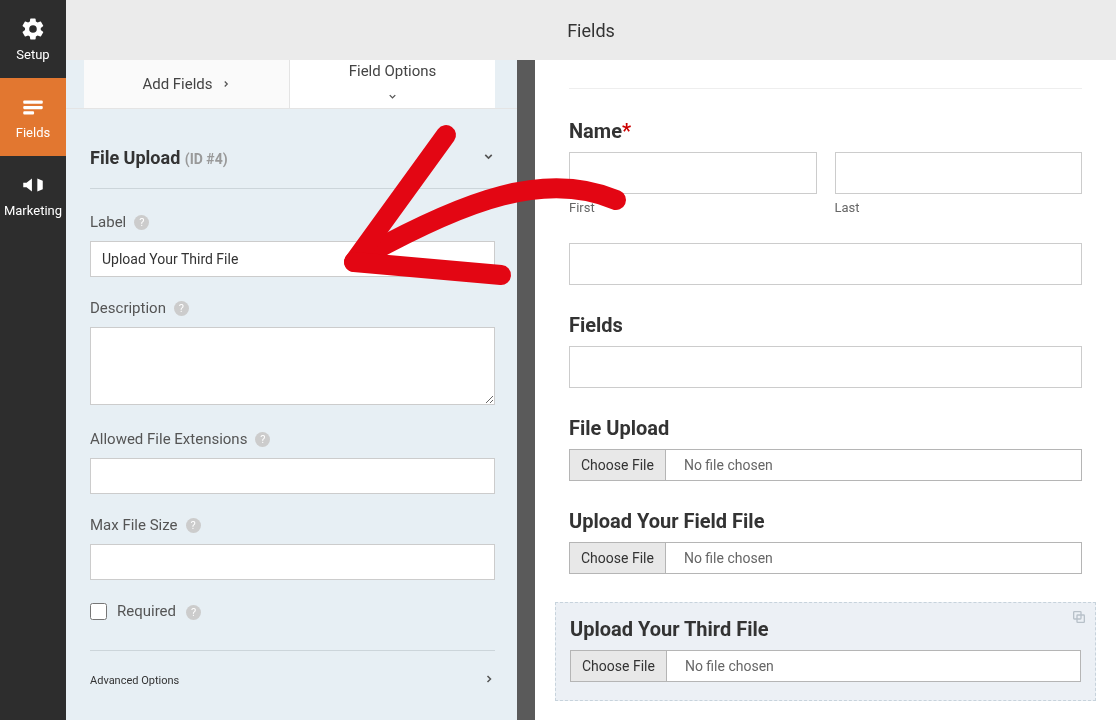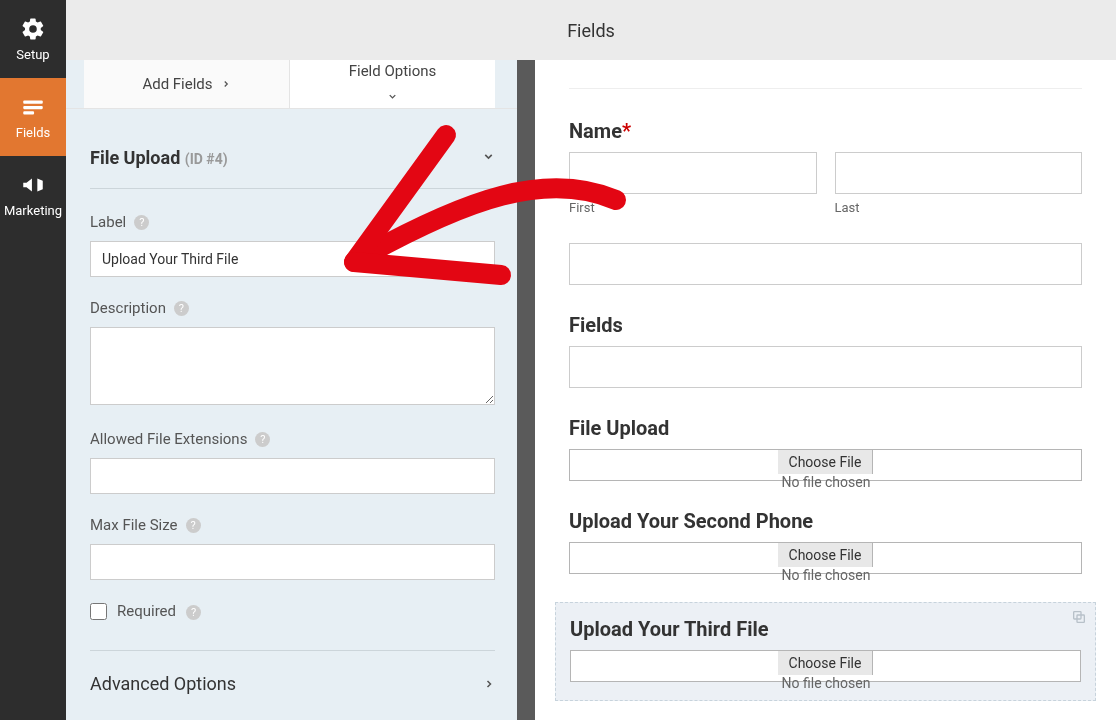--- a/index.html
+++ b/index.html
@@ -143,21 +143,21 @@
     .required-row input[type="checkbox"] {
       width: 17px; height: 17px;
     }
 
     .advanced-row {
       border-top: 1px solid #ccd5da;
       padding: 22px 0 10px 0;
       display: flex;
       align-items: center;
       justify-content: space-between;
-      font-size: 18px;
+      font-size: 11px;
       color: #333;
     }
 
     
     .panel-left::-webkit-scrollbar, .scroll-area::-webkit-scrollbar { width: 16px; }
     .scroll-area::-webkit-scrollbar-track { background: #f0f0f0; }
     .scroll-area::-webkit-scrollbar-thumb { background: #bdbdbd; border-radius: 2px; }
 
     
     .divider { width: 18px; background: #5a5a5a; }
@@ -179,32 +179,31 @@
     .sublabel { font-size: 13px; color: #666; margin-top: 6px; }
     .full input { width: 100%; height: 42px; }
     .file-chooser {
       display: flex;
       align-items: center;
       height: 32px;
       border: 1px solid #b5b5b5;
       background: #fff;
       width: 100%;
       font-size: 14px;
-      flex-direction: column;
     }
     .file-chooser .btn {
       background: #e8e8e8;
       border-right: 1px solid #b5b5b5;
       padding: 4px 11px;
       height: 100%;
       display: flex;
       align-items: center;
       color: #333;
     }
-    .file-chooser .nf { padding-left: 1px; color: #666; }
+    .file-chooser .nf { padding-left: 18px; color: #666; }
     .highlight-block {
       background: #ecf0f5;
       border: 1px dashed #c7d3dc;
       padding: 14px 14px 18px 14px;
       margin: 0 -14px;
       position: relative;
     }
     .copy-icn {
       position: absolute; right: 8px; top: 6px;
       color: #b8c1c9; cursor: pointer;
@@ -381,21 +380,21 @@
               <span>File Upload</span>
             </label>
             <div class="file-chooser">
               <span class="btn">Choose File</span>
               <span class="nf">No file chosen</span>
             </div>
           </div>
 
           <div class="field-block">
             <label class="field-label">
-              <span>Upload Your Second Phone</span>
+              <span>Upload Your Field File</span>
             </label>
             <div class="file-chooser">
               <span class="btn">Choose File</span>
               <span class="nf">No file chosen</span>
             </div>
           </div>
 
           <div class="highlight-block">
             <span class="copy-icn">
               <svg width="16" height="16" viewBox="0 0 24 24" fill="none" stroke="currentColor" stroke-width="2">

